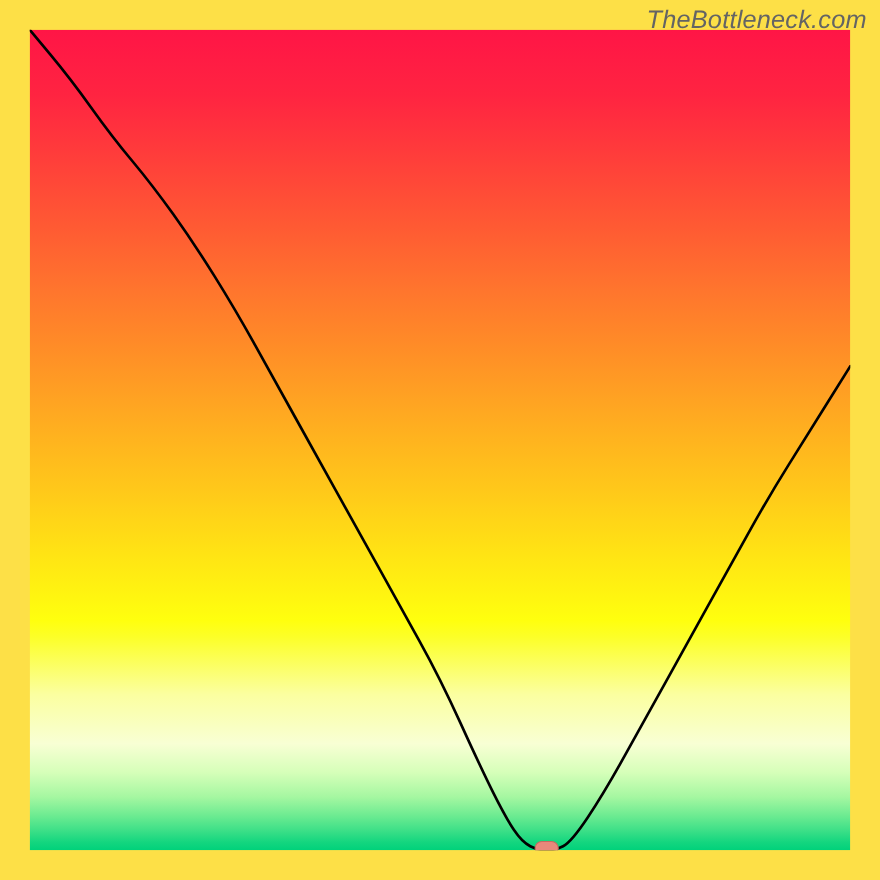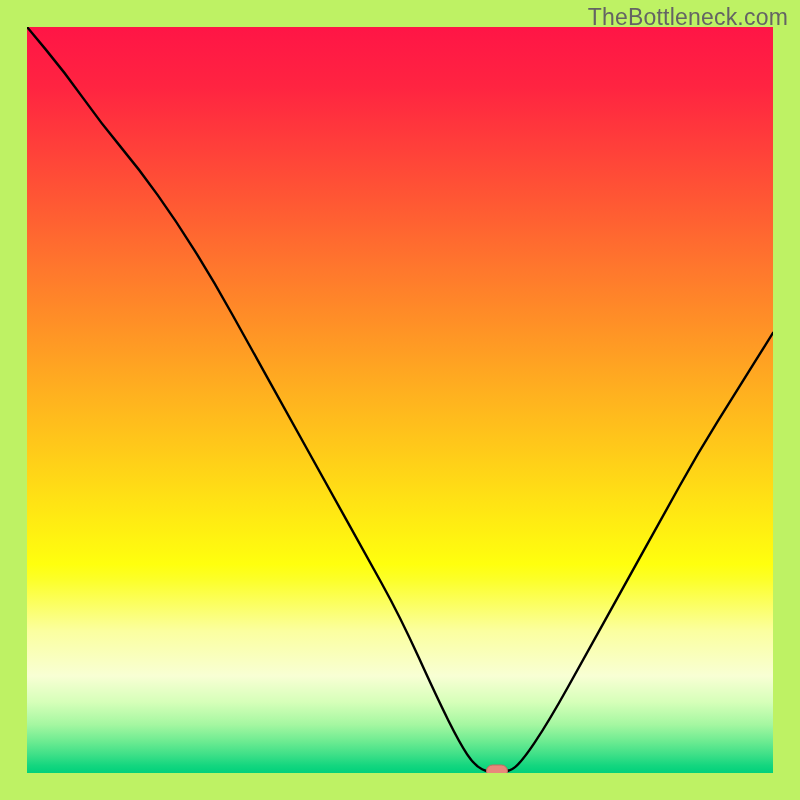--- a/index.html
+++ b/index.html
@@ -8,21 +8,22 @@
     width: 800px;
     height: 800px;
     background: #000;
     overflow: hidden;
     font-family: Arial, Helvetica, sans-serif;
   }
   .frame {
     position: relative;
     width: 800px;
     height: 800px;
-    background: #bef264;
+    background: #fde047;
+    font-style: italic;
   }
   .watermark {
     position: absolute;
     top: 4px;
     right: 12px;
     color: #646464;
     font-size: 23px;
     font-weight: 500;
     letter-spacing: 0.2px;
     z-index: 10;

